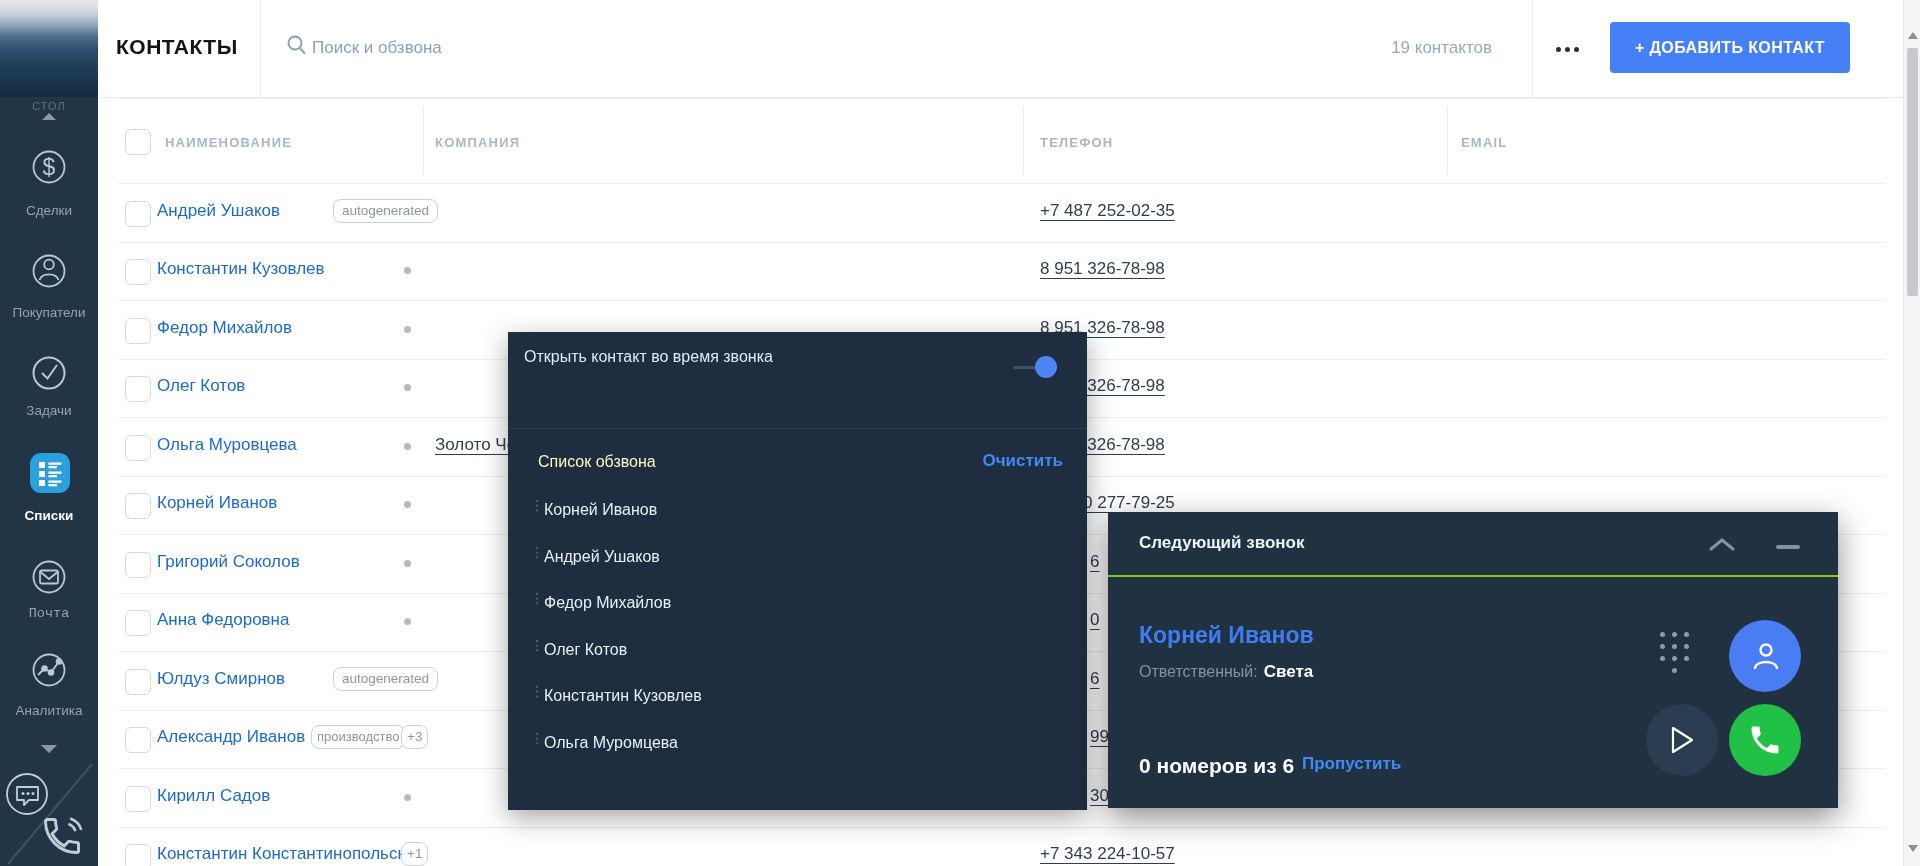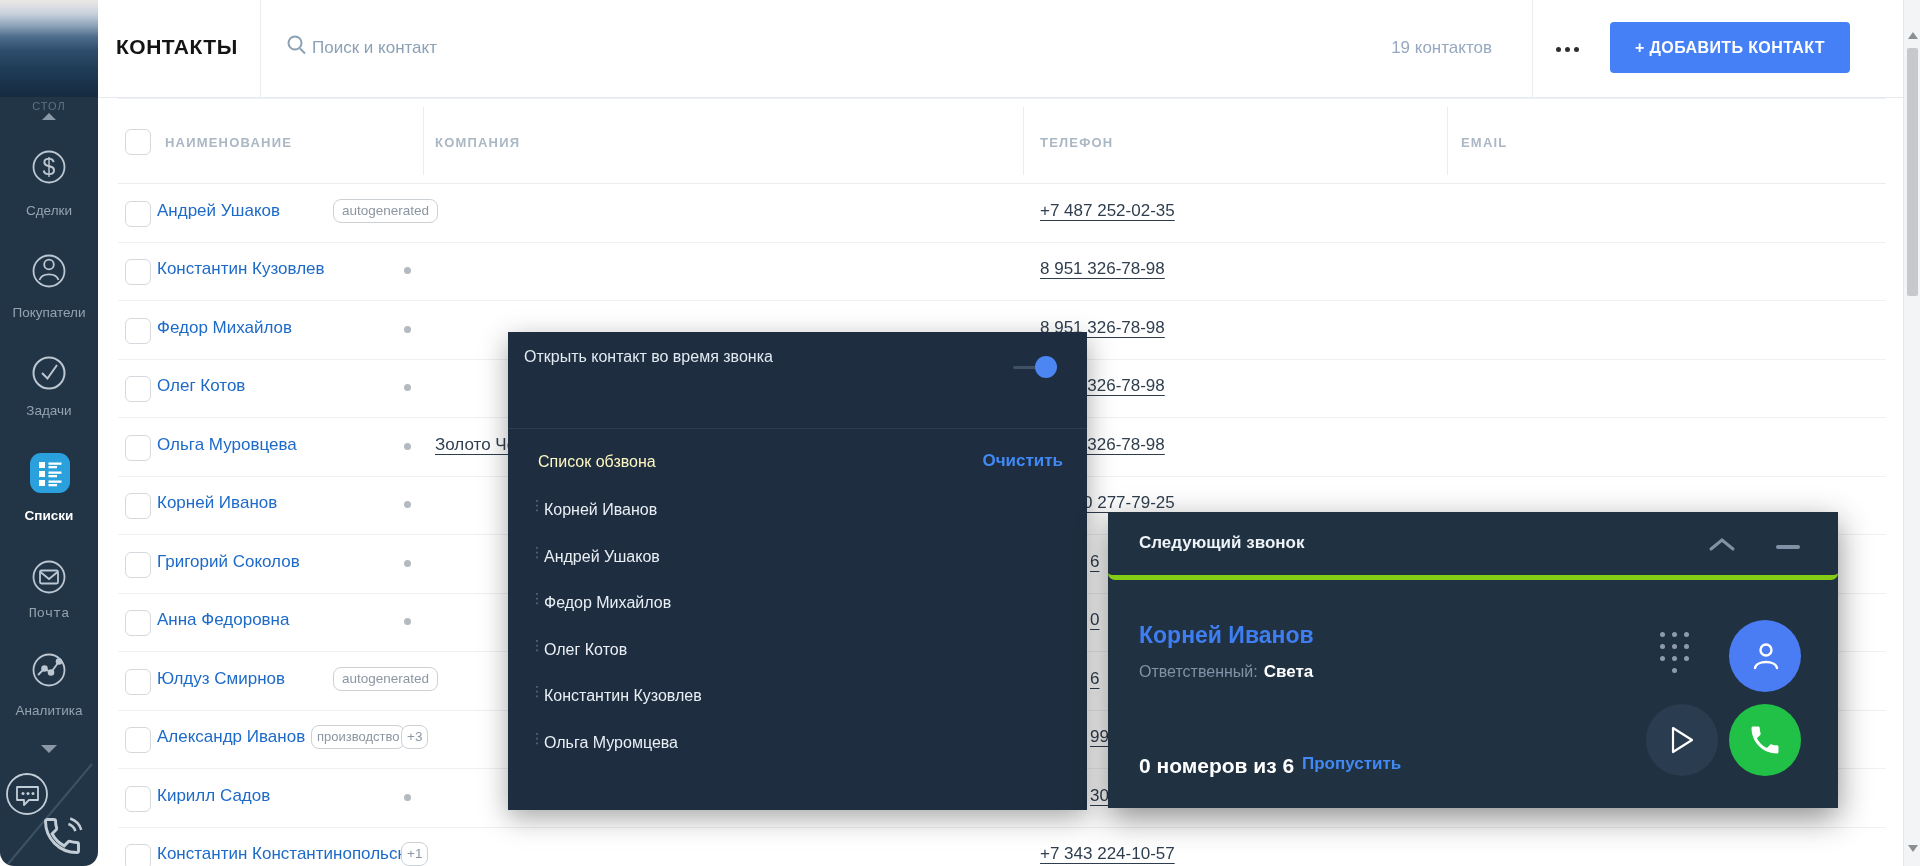--- a/index.html
+++ b/index.html
@@ -4,21 +4,21 @@
 <style>
   html,body{margin:0;padding:0;}
   body{
     width:1920px;height:866px;position:relative;overflow:hidden;
     background:#ffffff;font-family:"Liberation Sans",sans-serif;
     -webkit-font-smoothing:antialiased;
   }
   .abs{position:absolute;}
 
   
-  #sidebar{left:0;top:0;width:98px;height:866px;background:#223547;z-index:5;border-radius:14px;}
+  #sidebar{left:0;top:0;width:98px;height:866px;background:#223547;z-index:5;}
   #side-photo{left:0;top:0;width:98px;height:97px;
     background:linear-gradient(180deg,#ece8e6 0%,#c9d2dd 14%,#8fa5bb 26%,#4e6d8c 38%,#2e4d6c 52%,#203d58 70%,#152b40 100%);}
   #side-top-label{left:0;top:100px;width:98px;text-align:center;font-size:11px;letter-spacing:1px;color:#5f7284;}
   #side-up-arrow{left:42px;top:113px;width:0;height:0;border-left:7px solid transparent;border-right:7px solid transparent;border-bottom:7px solid #8b99a6;}
   .nav-item{position:absolute;left:0;width:98px;text-align:center;}
   .nav-icon{display:inline-block;width:44px;height:44px;}
   .nav-label{position:absolute;left:0;width:98px;text-align:center;font-size:13.5px;color:#93a3b0;}
   .nav-label.active{color:#ffffff;font-weight:bold;}
   #side-down-arrow{left:41px;top:745px;width:0;height:0;border-left:8px solid transparent;border-right:8px solid transparent;border-top:8px solid #8b99a6;}
   #side-bottom{left:0;top:762px;width:98px;height:104px;}
@@ -59,21 +59,21 @@
   #toggle-knob{left:527px;top:24px;width:22px;height:22px;border-radius:50%;background:#4c86f2;cursor:pointer;}
   #dd-divider{left:0;top:96px;width:579px;height:1px;background:#2c3c4f;}
   #dd-section-label{left:30px;top:121px;font-size:16px;color:#fef9c3;}
   #dd-clear{right:24px;top:119px;font-size:17px;font-weight:bold;color:#4189f4;cursor:pointer;}
   .citem{position:absolute;left:0;width:579px;height:24px;cursor:pointer;}
   .chandle{position:absolute;left:22px;top:1px;font-size:14px;line-height:10px;color:#5e7288;letter-spacing:0;}
   .cname{position:absolute;left:36px;top:2px;font-size:16px;color:#e9eff5;white-space:nowrap;}
 
   
   #callpanel{left:1108px;top:512px;width:730px;height:296px;background:#203142;z-index:30;box-shadow:0 10px 30px rgba(0,0,0,.45);}
-  #cp-header{left:0;top:0;width:730px;height:63px;border-bottom:5px solid #84cc16;border-radius:7px;}
+  #cp-header{left:0;top:0;width:730px;height:63px;border-bottom:2px solid #84cc16;}
   #cp-title{left:31px;top:21px;font-size:17px;font-weight:bold;color:#eef3f8;}
   #cp-chevron{left:600px;top:25px;cursor:pointer;}
   #cp-minus{left:668px;top:33px;width:24px;height:4px;border-radius:2px;background:#8093a6;cursor:pointer;}
   #cp-name{left:31px;top:110px;font-size:23px;font-weight:bold;color:#3f7ef2;cursor:pointer;}
   #cp-resp{left:31px;top:150px;font-size:16px;color:#7f93a6;}
   #cp-resp b{color:#ffffff;font-size:17px;margin-left:6px;}
   #cp-progress{left:31px;top:242px;font-size:21px;font-weight:bold;color:#ffffff;}
   #cp-skip{left:194px;top:242px;font-size:17px;font-weight:bold;color:#4189f4;cursor:pointer;}
   #cp-dialpad{left:552px;top:120px;width:40px;height:48px;cursor:pointer;}
   .dpdot{position:absolute;width:5px;height:5px;border-radius:50%;background:#8e9bab;}
@@ -169,21 +169,21 @@
 
 <div id="header" class="abs">
   <div id="page-title" class="abs">КОНТАКТЫ</div>
   <div class="vdiv" style="left:162px;"></div>
   <div id="search-zone" class="abs">
     <svg class="abs" style="left:0;top:4px;" width="22" height="22" viewBox="0 0 22 22">
       <circle cx="9" cy="9" r="6.5" fill="none" stroke="#8aa0b4" stroke-width="2"></circle>
       <line x1="14" y1="14.5" x2="19" y2="19.5" stroke="#8aa0b4" stroke-width="2"></line>
     </svg>
   </div>
-  <div id="search-placeholder" class="abs">Поиск и контакт</div>
+  <div id="search-placeholder" class="abs">Поиск и обзвона</div>
   <div id="contact-count" class="abs">19 контактов</div>
   <div class="vdiv" style="left:1434px;"></div>
   <div id="menu-dots" class="abs">
     <span class="mdot" style="left:0;"></span>
       <span class="mdot" style="left:9px;"></span>
       <span class="mdot" style="left:18px;"></span>
   </div>
   <div id="add-btn" class="abs">+ ДОБАВИТЬ КОНТАКТ</div>
 </div>
 

